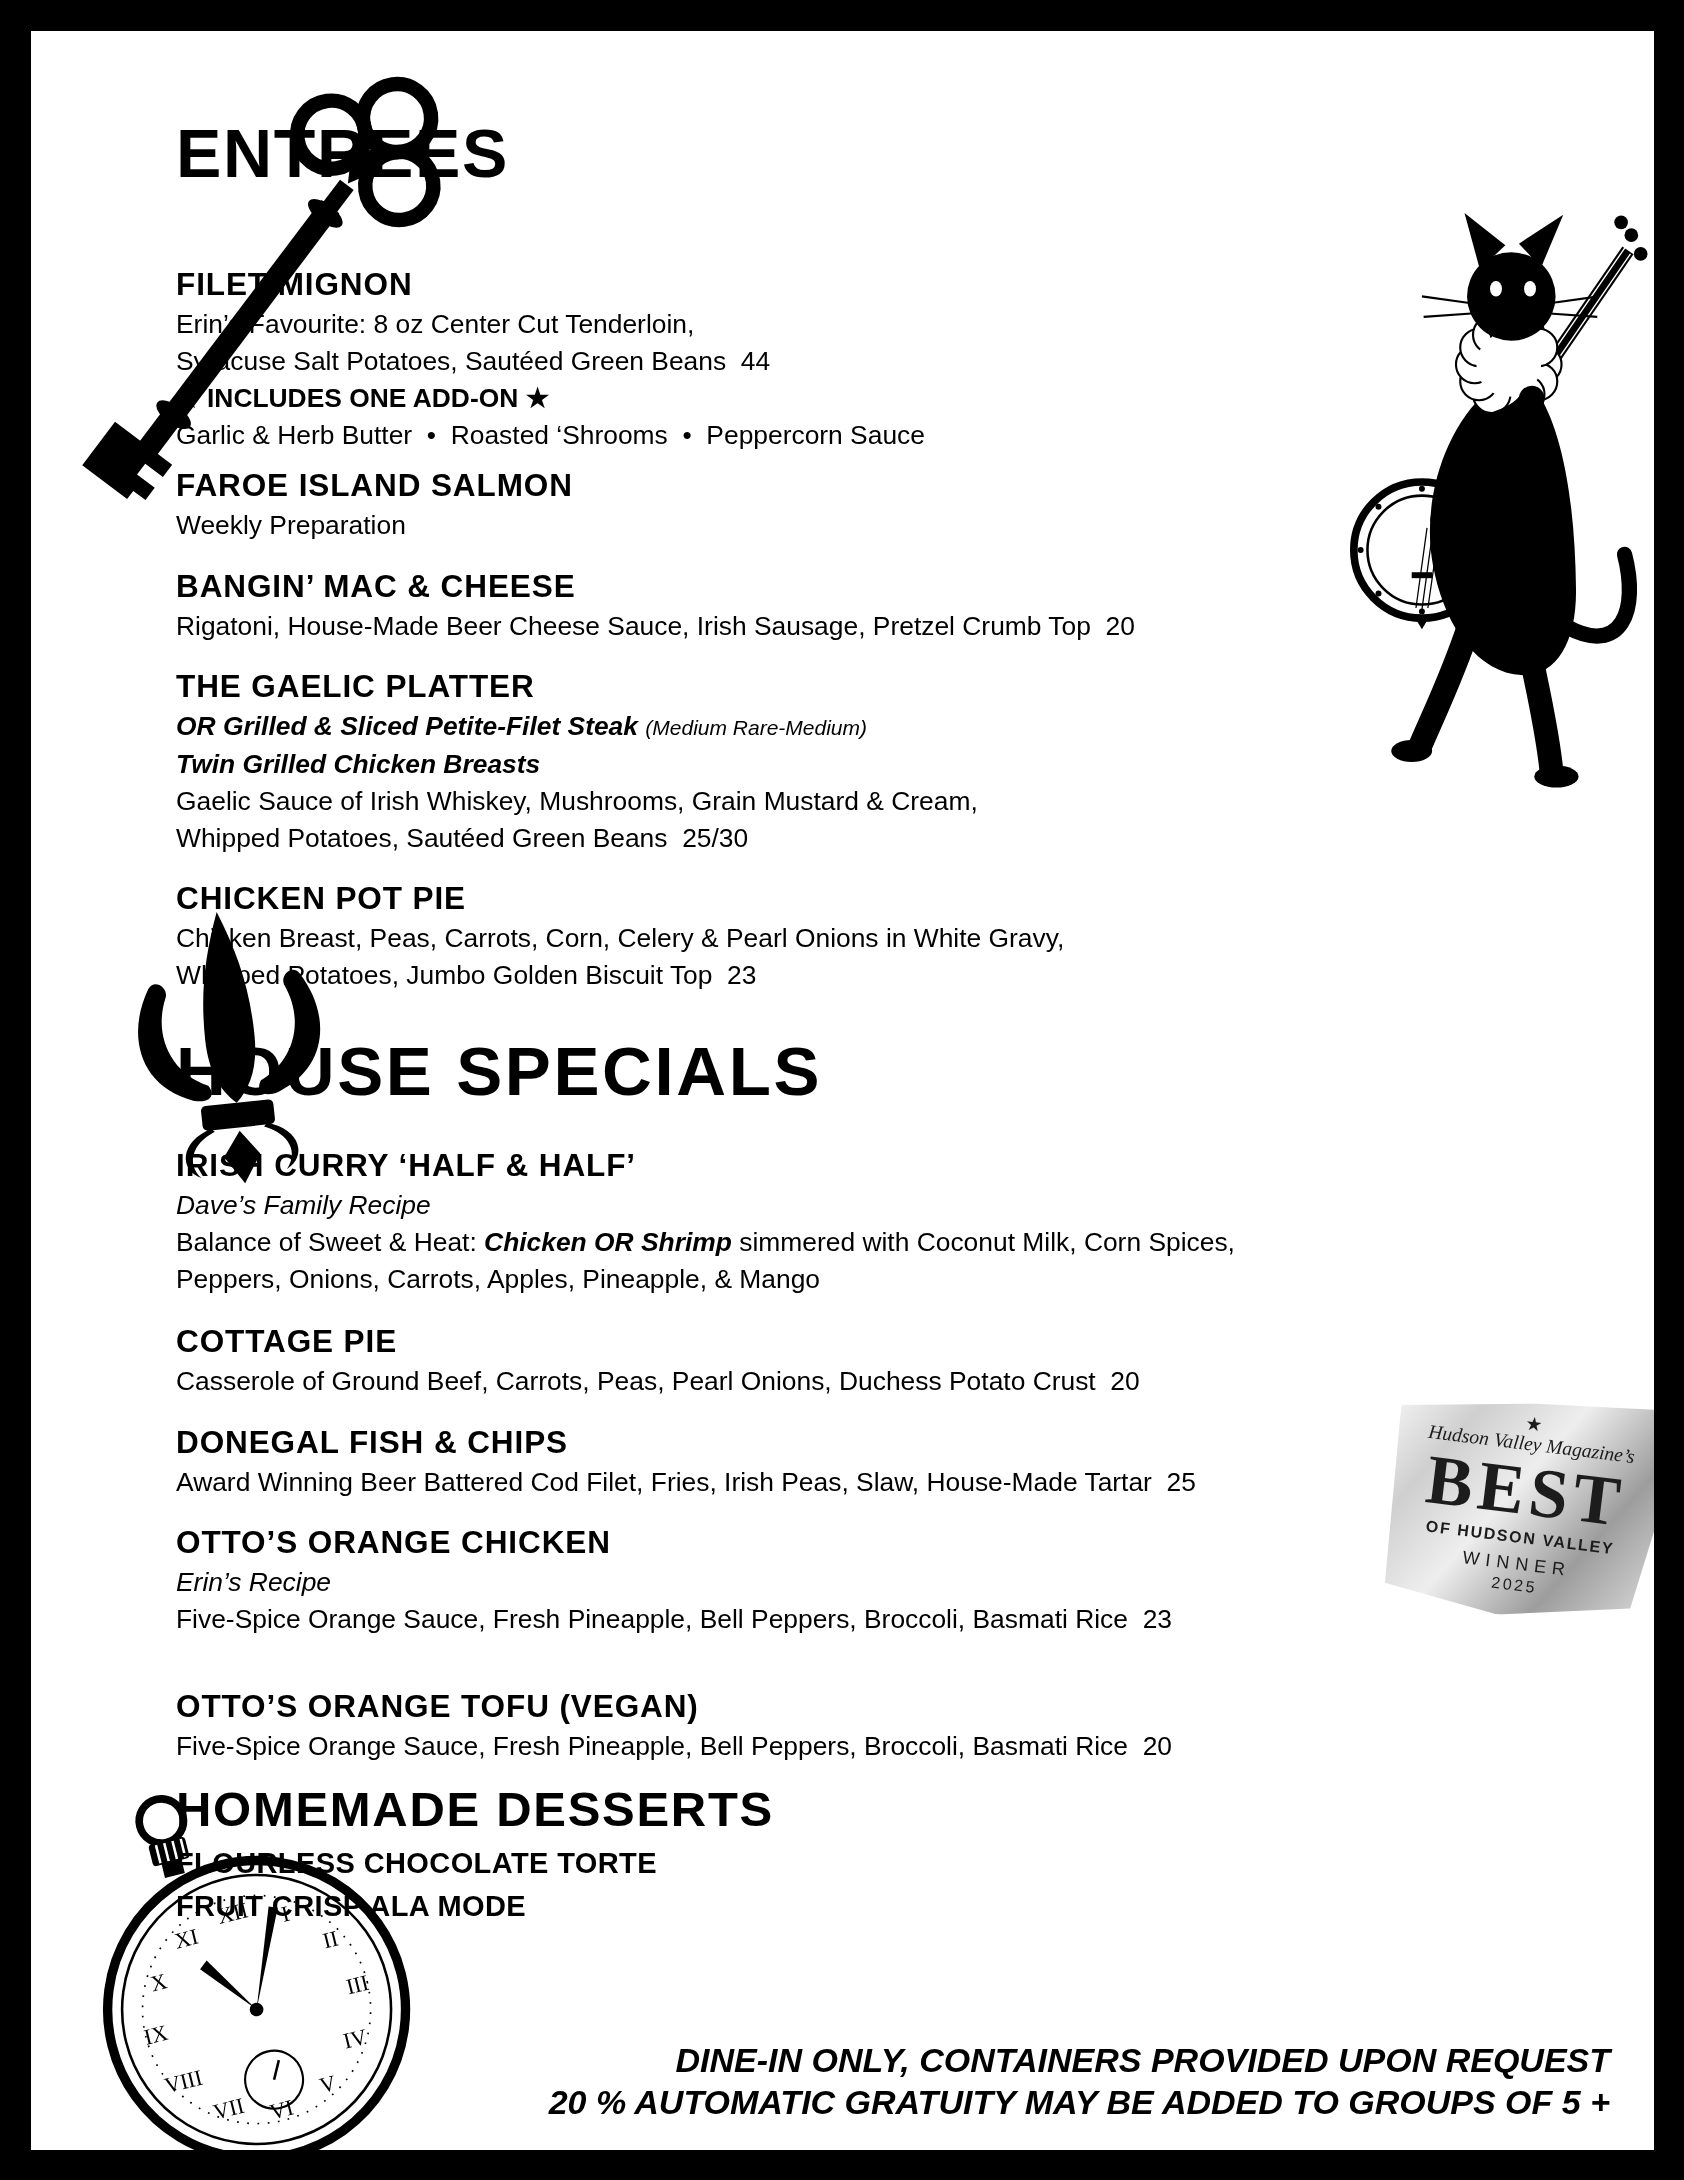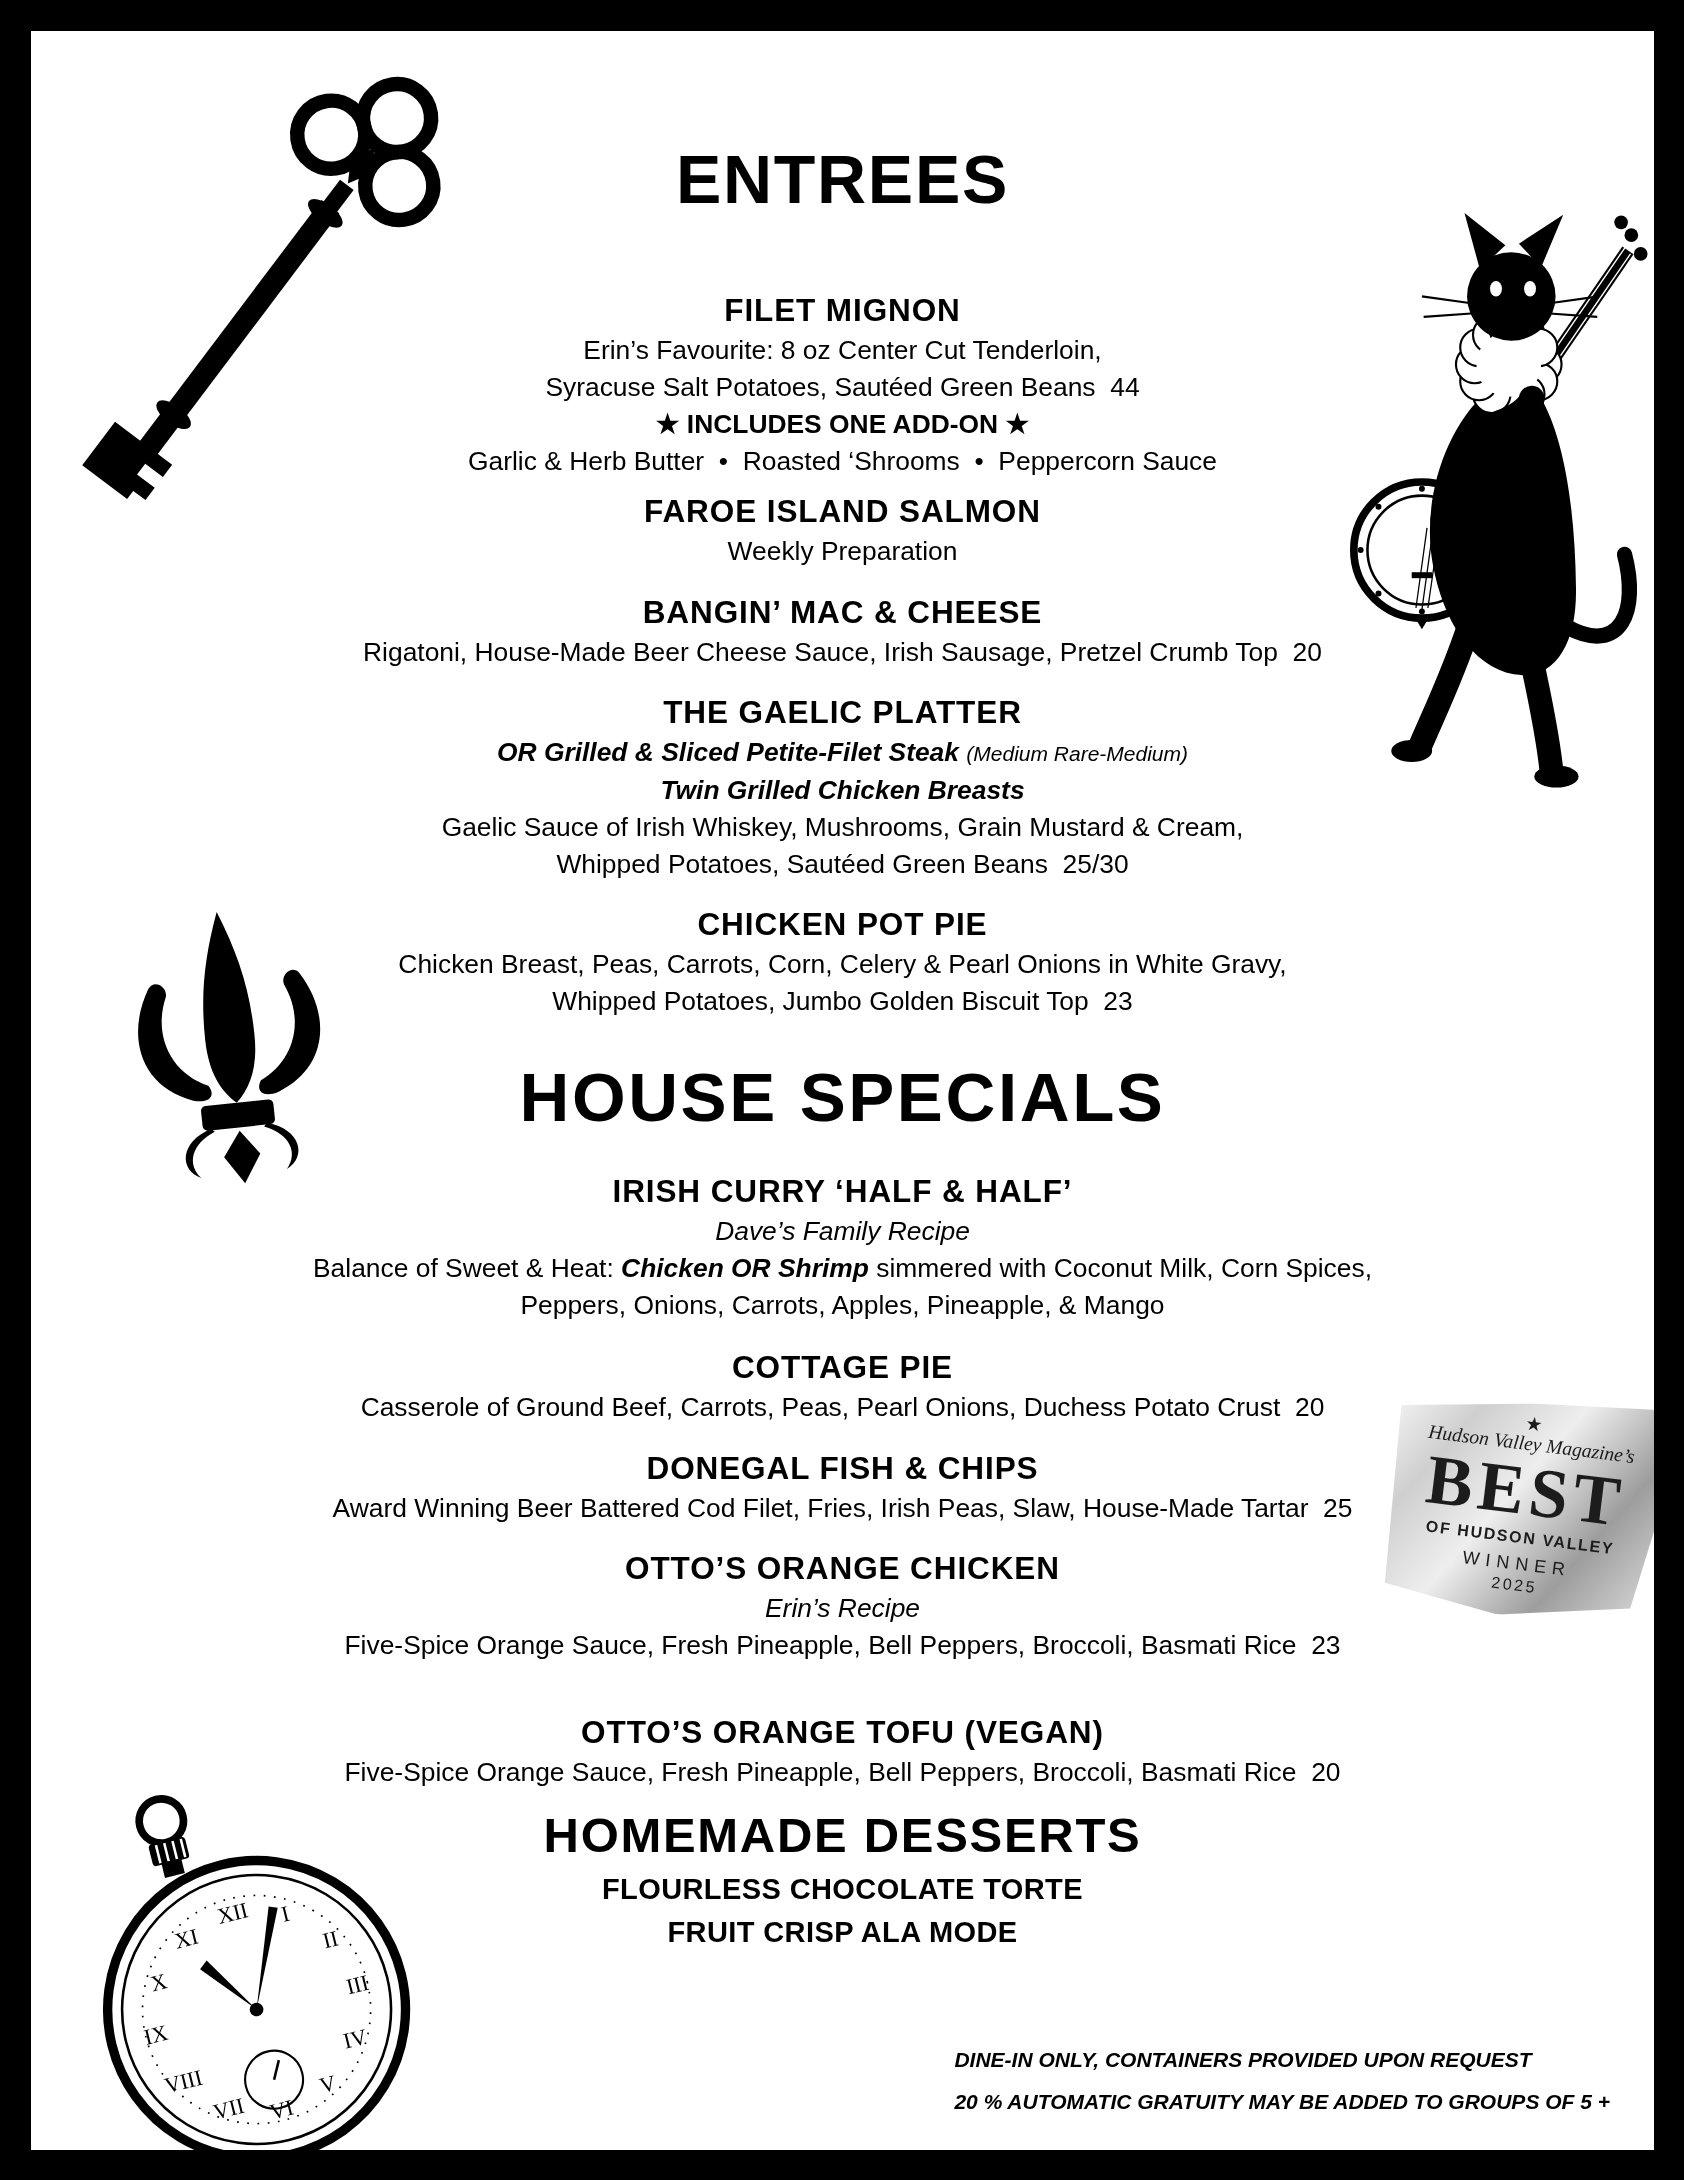--- a/index.html
+++ b/index.html
@@ -25,21 +25,21 @@
            display:flex; flex-direction:column; align-items:center; justify-content:center;
            text-align:center; color:#1c1c1c; }
   .b-star { font-size:19px; line-height:19px; }
   .b-pub  { font-family:"Liberation Serif", serif; font-style:italic; font-size:19.6px; line-height:22px; }
   .b-best { font-family:"Liberation Serif", serif; font-weight:bold; font-size:70px; line-height:72px; letter-spacing:5.1px; }
   .b-of   { font-size:16px; font-weight:bold; letter-spacing:1.7px; line-height:22px; }
   .b-win  { font-size:18px; letter-spacing:6px; line-height:24px; margin-top:3.4px; }
   .b-year { font-size:16px; letter-spacing:2.6px; line-height:20.4px; }
 
   
-  .content { position:relative; z-index:2; padding:111px 145px 0; text-align:center; }
+  .content { position:relative; z-index:2; padding:85px 145px 0; }
 
   .title { font-weight:800; letter-spacing:1.7px; }
   .title.entrees  { font-size:68px; line-height:75px; margin-bottom:72px; }
   .title.specials { font-size:69px; line-height:81px; margin-top:37px; margin-bottom:32px; letter-spacing:2.6px; }
   .title.desserts { font-size:49px; line-height:55px; margin-top:17px; margin-bottom:5.1px; }
 
   .item { margin-bottom:20.4px; }
   .item.filet { margin-bottom:10.2px; }
   .item.curry { margin-bottom:22px; }
   .item.otto  { margin-bottom:47px; }
@@ -48,22 +48,22 @@
   .item-name { font-size:31.5px; line-height:43px; font-weight:800; letter-spacing:0.9px; }
   .line { font-size:26.4px; line-height:37px; }
   .line.bold { font-weight:bold; }
   .line.italic { font-style:italic; }
   .line.bold-italic { font-weight:bold; font-style:italic; }
   .bi { font-weight:bold; font-style:italic; }
   .note { font-weight:normal; font-size:21px; font-style:italic; }
 
   .dessert-line { font-size:29px; line-height:43px; font-weight:bold; letter-spacing:0.4px; }
 
-  .footer { position:absolute; z-index:2; right:44px; bottom:27px; 
-            font-size:21px; font-weight:bold; font-style:italic; line-height:42px; }
+  .footer { position:absolute; z-index:2; right:44px; bottom:27px; text-align:right;
+            font-size:34px; font-weight:bold; font-style:italic; line-height:42px; }
 </style>
 </head>
 <body>
 
 <div class="page">
   <div class="paper">
 
     <div class="deco key">
       <svg viewBox="0 0 560 660">
         <g transform="translate(100,560) rotate(-53)" fill="#000" stroke="none">

